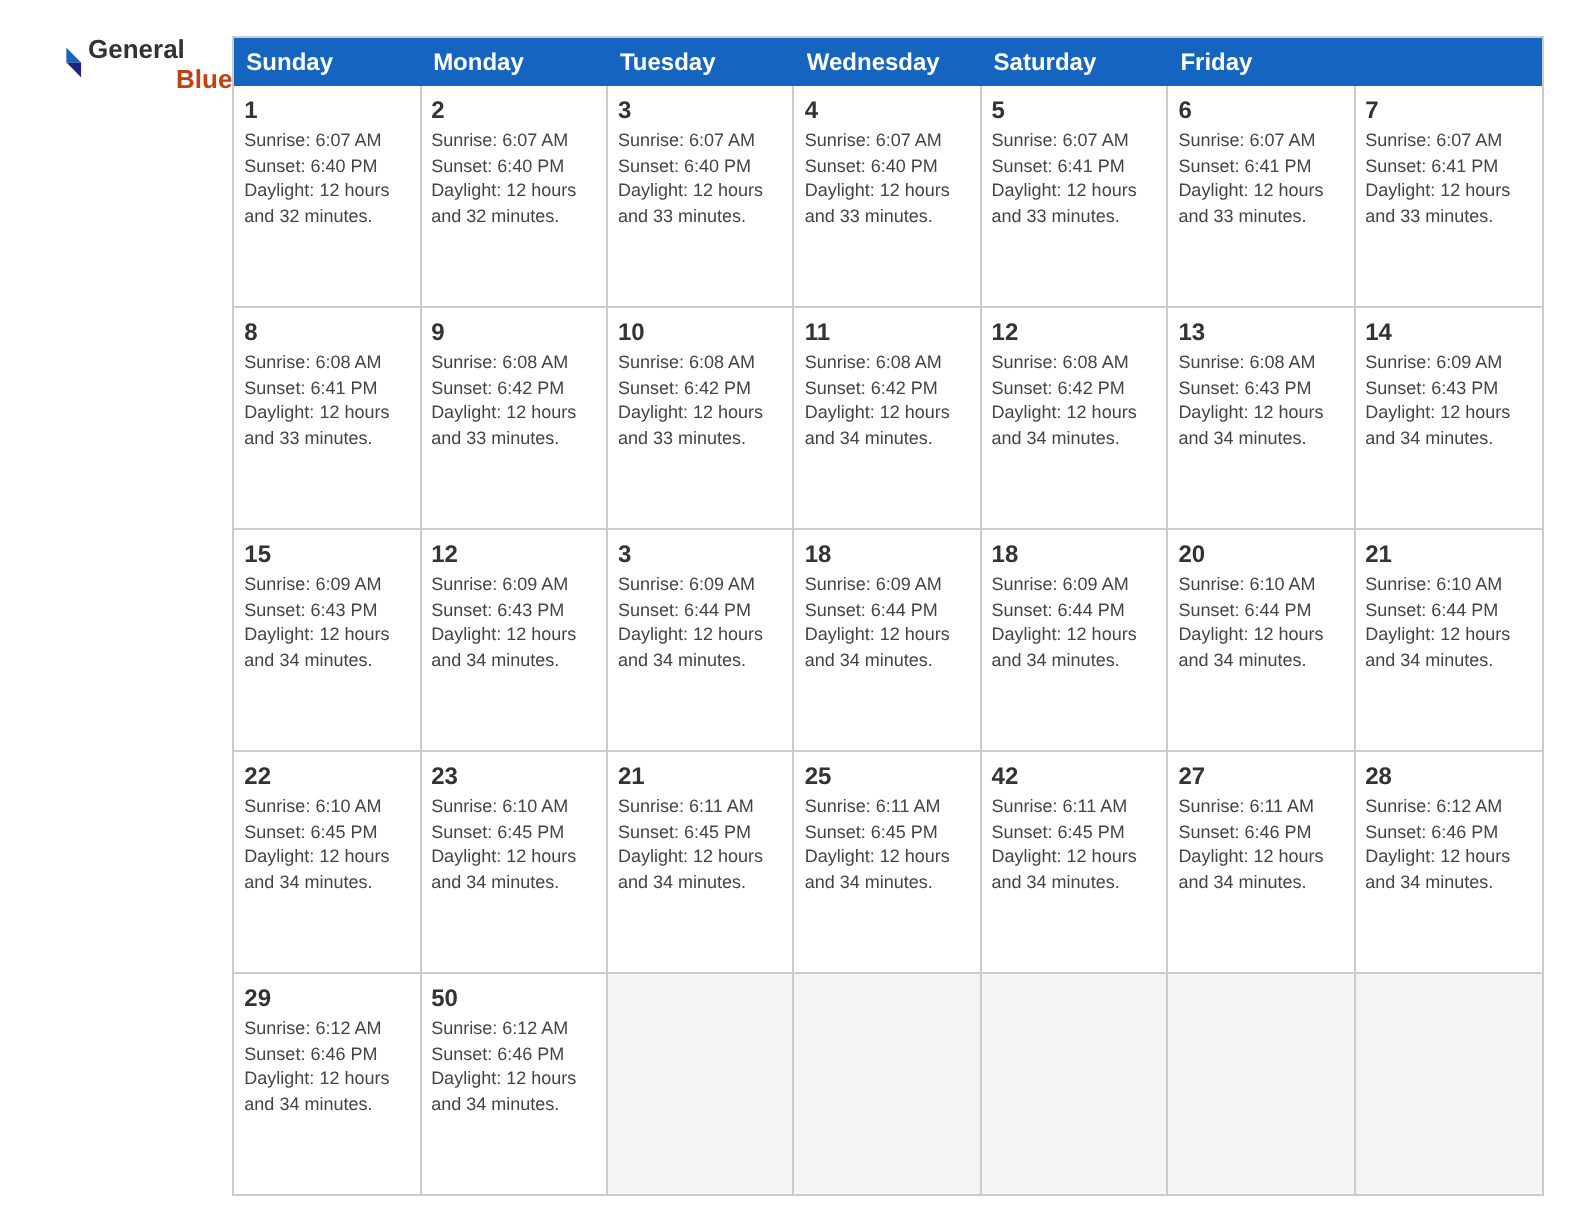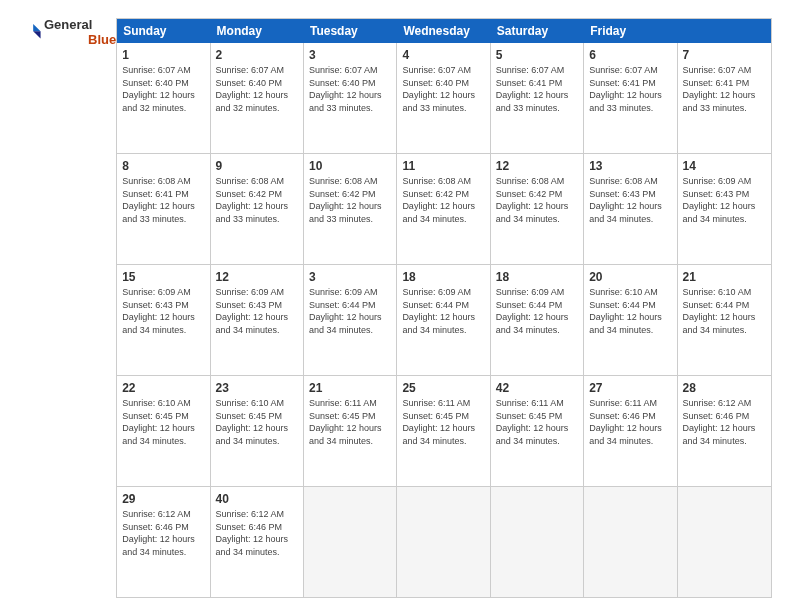--- a/index.html
+++ b/index.html
@@ -262,21 +262,21 @@
             <span class="day-num">28</span>
             <div class="cell-text">Sunrise: 6:12 AM<br>Sunset: 6:46 PM<br>Daylight: 12 hours and 34 minutes.</div>
           </div>
         </div>
         <div class="cal-row">
           <div class="cal-cell">
             <span class="day-num">29</span>
             <div class="cell-text">Sunrise: 6:12 AM<br>Sunset: 6:46 PM<br>Daylight: 12 hours and 34 minutes.</div>
           </div>
           <div class="cal-cell">
-            <span class="day-num">40</span>
+            <span class="day-num">50</span>
             <div class="cell-text">Sunrise: 6:12 AM<br>Sunset: 6:46 PM<br>Daylight: 12 hours and 34 minutes.</div>
           </div>
           <div class="cal-cell empty"></div>
           <div class="cal-cell empty"></div>
           <div class="cal-cell empty"></div>
           <div class="cal-cell empty"></div>
           <div class="cal-cell empty"></div>
         </div>
       </div>
   </div>

